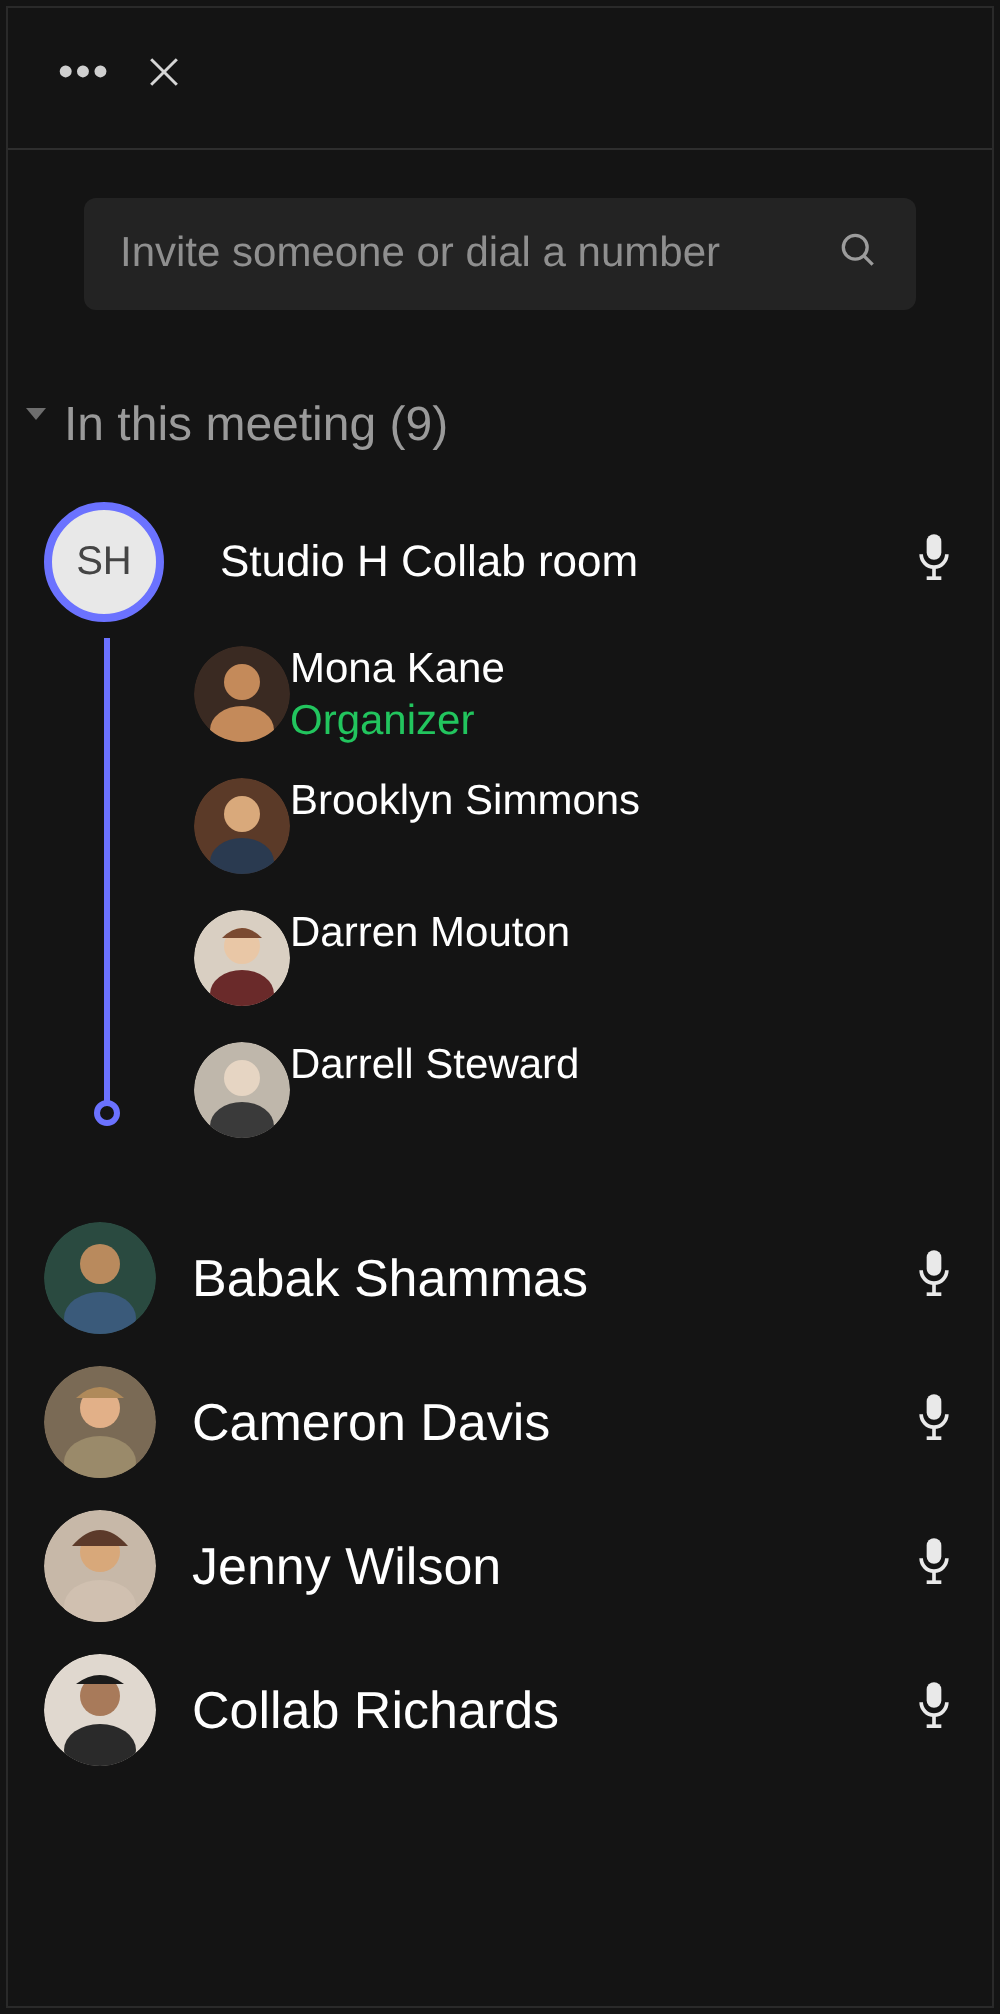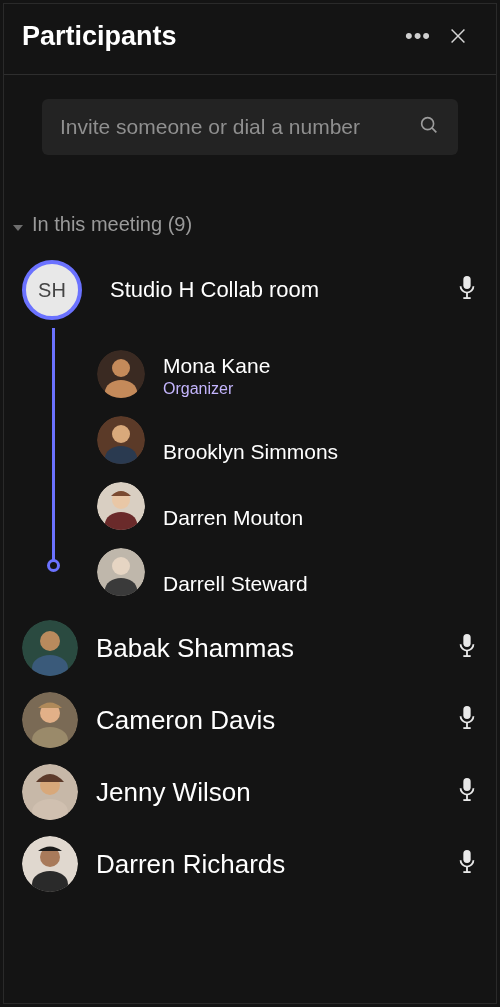--- a/index.html
+++ b/index.html
@@ -46,21 +46,21 @@
 
   
   .top-actions { padding: 24px 38px 10px 38px; }
   .search {
     background: #232323;
     border-radius: 6px;
     height: 56px;
     display: flex;
     align-items: center;
     padding: 0 18px;
-    margin-bottom: 18px;
+    margin-bottom: 4px;
   }
   .search-input {
     flex: 1;
     background: transparent;
     border: none;
     outline: none;
     color: #fff;
     font-size: 21px;
   }
   .search-input::placeholder { color: #8f8f8f; }
@@ -80,24 +80,24 @@
     align-items: center;
     justify-content: center;
     gap: 12px;
     cursor: pointer;
   }
   .share-btn svg { width: 22px; height: 22px; }
 
   
   .section-row {
     display: flex;
-    align-items: flex-end;
+    align-items: flex-start;
     padding: 30px 20px 12px 6px;
     color: #9a9a9a;
-    font-size: 20px;
+    font-size: 24px;
     gap: 6px;
   }
   .caret {
     width: 16px; height: 16px;
     color: #6e6e6e;
   }
 
   
   .list { padding: 8px 18px 0 18px; }
 
@@ -145,35 +145,34 @@
     left: -5px;
     bottom: 24px;
     width: 13px;
     height: 13px;
     border-radius: 50%;
     background: #141414;
     border: 3px solid #6b72ff;
   }
   .nested-item {
     display: flex;
-    align-items: flex-end;
-    gap: 18px;
+    align-items: flex-start;
     height: 66px;
   }
   .avatar-sm {
     width: 48px; height: 48px;
     border-radius: 50%;
     flex-shrink: 0;
     display: flex; align-items: center; justify-content: center;
     overflow: hidden;
   }
   .avatar-sm svg { width: 48px; height: 48px; }
   .nested-text { display: flex; flex-direction: column; }
   .nested-name { font-size: 21px; font-weight: 400; color: #fff; }
-  .nested-role { font-size: 16px; color: #c4b5fd; margin-top: 2px; }
+  .nested-role { font-size: 21px; color: #22c55e; margin-top: 2px; }
 
   
   .direct { padding-top: 16px; }
   .direct-item {
     display: flex;
     align-items: center;
     gap: 18px;
     height: 72px;
   }
   .avatar-md {
@@ -185,21 +184,20 @@
   }
   .avatar-md svg { width: 56px; height: 56px; }
   .direct-name { font-size: 26px; flex: 1; }
 </style>
 </head>
 <body>
 
 <div class="panel">
 
   <div class="header">
-    <div class="header-title">Participants</div>
     <div class="header-icon">
       <span class="more-dots">•••</span>
     </div>
     <div class="header-icon">
       <svg viewBox="0 0 24 24" fill="none" stroke="currentColor" stroke-width="1.6">
         <line x1="5" y1="5" x2="19" y2="19"></line>
           <line x1="19" y1="5" x2="5" y2="19"></line>
       </svg>
     </div>
   </div>
@@ -362,21 +360,21 @@
 
       <div class="direct-item">
         <div class="avatar-md">
           <svg viewBox="0 0 56 56">
               <circle cx="28" cy="28" r="28" fill="#e0d8cf"></circle>
               <circle cx="28" cy="21" r="10" fill="#a87a5a"></circle>
               <ellipse cx="28" cy="48" rx="18" ry="13" fill="#2a2a2a"></ellipse>
               <path d="M16 15 Q28 6 40 15" fill="#1a1a1a"></path>
             </svg>
         </div>
-        <span class="direct-name">Darren Richards</span>
+        <span class="direct-name">Collab Richards</span>
         <span class="mic-icon">
           <svg viewBox="0 0 24 30" fill="currentColor">
               <rect x="8" y="2" width="8" height="14" rx="4"></rect>
               <path d="M5 13 a7 7 0 0 0 14 0" fill="none" stroke="currentColor" stroke-width="2"></path>
               <line x1="12" y1="20" x2="12" y2="26" stroke="currentColor" stroke-width="2"></line>
               <line x1="8" y1="26" x2="16" y2="26" stroke="currentColor" stroke-width="2"></line>
             </svg>
         </span>
       </div>
 

